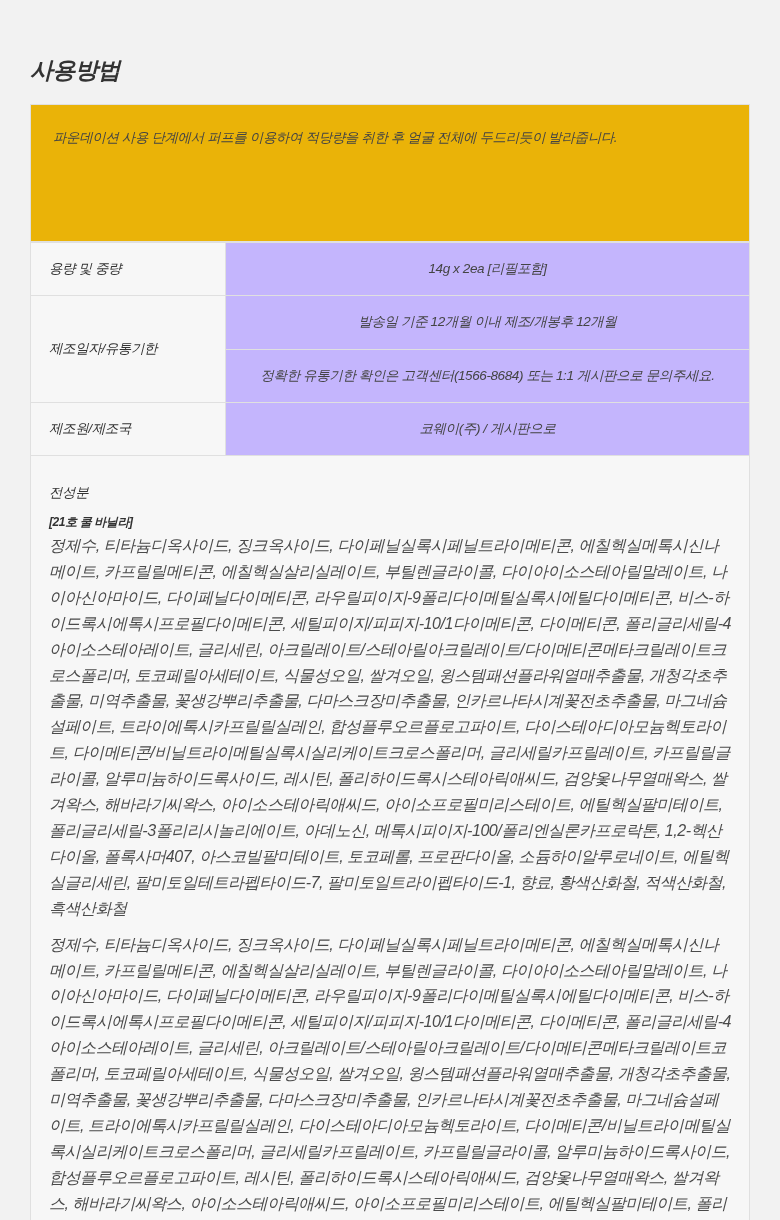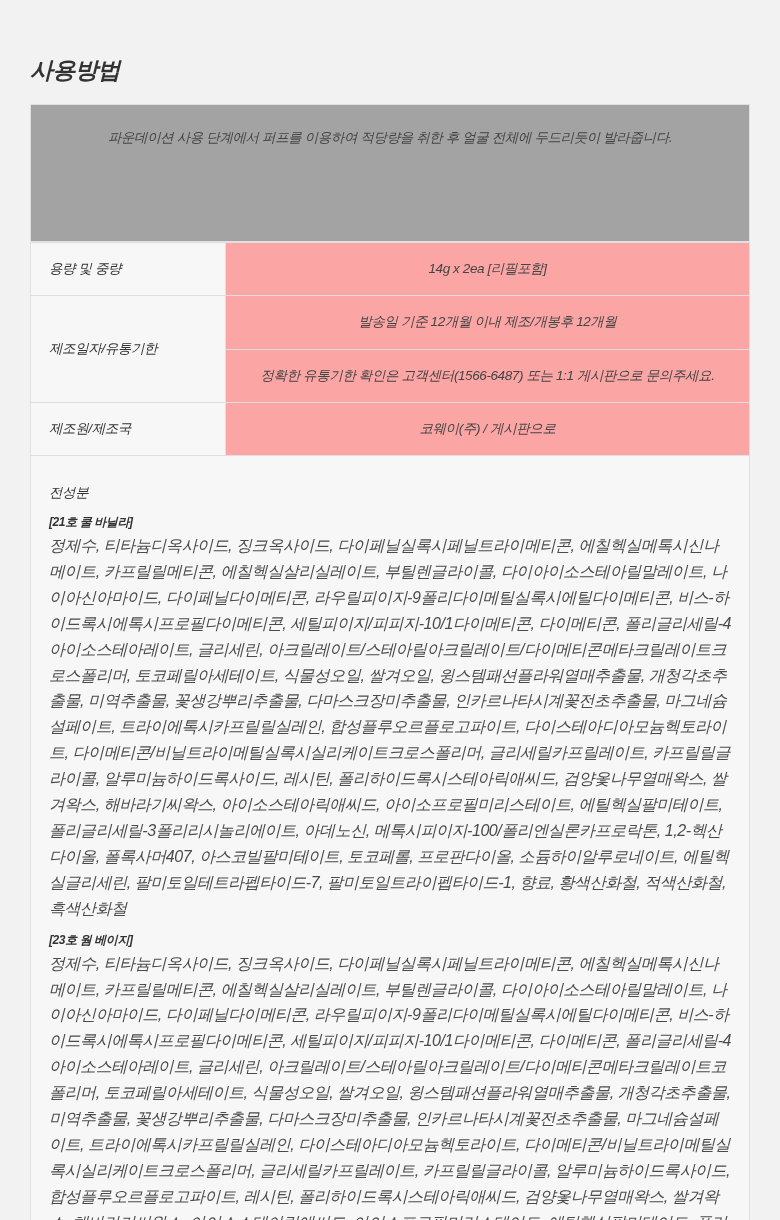--- a/index.html
+++ b/index.html
@@ -28,40 +28,39 @@
     font-size: 23px;
     font-weight: bold;
     color: #333;
     letter-spacing: -0.5px;
   }
   #usage-title {
     padding-top: 55px;
     padding-bottom: 18px;
   }
   .usage-box {
-    background: #a3a3a3;
+    background: #eab308;
     border: 1px solid #e0e0e0;
     height: 138px;
     box-sizing: border-box;
     padding: 22px 22px;
     font-size: 13.5px;
     line-height: 1.6;
     color: #444;
     letter-spacing: -0.4px;
-    text-align: center;
   }
   #detail-title {
     padding-top: 62px;
     padding-bottom: 18px;
   }
   table.spec {
     width: 100%;
     border-collapse: collapse;
     table-layout: fixed;
-    background: #fca5a5;
+    background: #c4b5fd;
   }
   table.spec th, table.spec td {
     border: 1px solid #e0e0e0;
     font-size: 13.5px;
     color: #444;
     letter-spacing: -0.4px;
     vertical-align: middle;
     text-align: left;
   }
   table.spec th {
@@ -145,36 +144,35 @@
     <tbody>
         <tr>
       <th rowspan="1">용량 및 중량</th>
       <td>14g x 2ea [리필포함]</td>
     </tr>
     <tr>
       <th rowspan="2">제조일자/유통기한</th>
       <td>발송일 기준 12개월 이내 제조/개봉후 12개월</td>
     </tr>
     <tr>
-      <td>정확한 유통기한 확인은 고객센터(1566-6487) 또는 1:1 게시판으로 문의주세요.</td>
+      <td>정확한 유통기한 확인은 고객센터(1566-8684) 또는 1:1 게시판으로 문의주세요.</td>
     </tr>
     <tr>
       <th>제조원/제조국</th>
       <td>코웨이(주) / 게시판으로</td>
     </tr>
   </tbody>
     </table>
 
   <div class="ingredients">
     <div class="ing-head">전성분</div>
 
     <div class="ing-group-title">[21호 쿨 바닐라]</div>
     <div class="ing-body">정제수, 티타늄디옥사이드, 징크옥사이드, 다이페닐실록시페닐트라이메티콘, 에칠헥실메톡시신나메이트, 카프릴릴메티콘, 에칠헥실살리실레이트, 부틸렌글라이콜, 다이아이소스테아릴말레이트, 나이아신아마이드, 다이페닐다이메티콘, 라우릴피이지-9폴리다이메틸실록시에틸다이메티콘, 비스-하이드록시에톡시프로필다이메티콘, 세틸피이지/피피지-10/1다이메티콘, 다이메티콘, 폴리글리세릴-4아이소스테아레이트, 글리세린, 아크릴레이트/스테아릴아크릴레이트/다이메티콘메타크릴레이트크로스폴리머, 토코페릴아세테이트, 식물성오일, 쌀겨오일, 윙스템패션플라워열매추출물, 개청각초추출물, 미역추출물, 꽃생강뿌리추출물, 다마스크장미추출물, 인카르나타시계꽃전초추출물, 마그네슘설페이트, 트라이에톡시카프릴릴실레인, 합성플루오르플로고파이트, 다이스테아디아모늄헥토라이트, 다이메티콘/비닐트라이메틸실록시실리케이트크로스폴리머, 글리세릴카프릴레이트, 카프릴릴글라이콜, 알루미늄하이드록사이드, 레시틴, 폴리하이드록시스테아릭애씨드, 검양옻나무열매왁스, 쌀겨왁스, 해바라기씨왁스, 아이소스테아릭애씨드, 아이소프로필미리스테이트, 에틸헥실팔미테이트, 폴리글리세릴-3폴리리시놀리에이트, 아데노신, 메톡시피이지-100/폴리엔실론카프로락톤, 1,2-헥산다이올, 폴록사머407, 아스코빌팔미테이트, 토코페롤, 프로판다이올, 소듐하이알루로네이트, 에틸헥실글리세린, 팔미토일테트라펩타이드-7, 팔미토일트라이펩타이드-1, 향료, 황색산화철, 적색산화철, 흑색산화철</div>
 
-    <div class="ing-group-title">[23호 웜 베이지]</div>
     <div class="ing-body last">정제수, 티타늄디옥사이드, 징크옥사이드, 다이페닐실록시페닐트라이메티콘, 에칠헥실메톡시신나메이트, 카프릴릴메티콘, 에칠헥실살리실레이트, 부틸렌글라이콜, 다이아이소스테아릴말레이트, 나이아신아마이드, 다이페닐다이메티콘, 라우릴피이지-9폴리다이메틸실록시에틸다이메티콘, 비스-하이드록시에톡시프로필다이메티콘, 세틸피이지/피피지-10/1다이메티콘, 다이메티콘, 폴리글리세릴-4아이소스테아레이트, 글리세린, 아크릴레이트/스테아릴아크릴레이트/다이메티콘메타크릴레이트코폴리머, 토코페릴아세테이트, 식물성오일, 쌀겨오일, 윙스템패션플라워열매추출물, 개청각초추출물, 미역추출물, 꽃생강뿌리추출물, 다마스크장미추출물, 인카르나타시계꽃전초추출물, 마그네슘설페이트, 트라이에톡시카프릴릴실레인, 다이스테아디아모늄헥토라이트, 다이메티콘/비닐트라이메틸실록시실리케이트크로스폴리머, 글리세릴카프릴레이트, 카프릴릴글라이콜, 알루미늄하이드록사이드, 합성플루오르플로고파이트, 레시틴, 폴리하이드록시스테아릭애씨드, 검양옻나무열매왁스, 쌀겨왁스, 해바라기씨왁스, 아이소스테아릭애씨드, 아이소프로필미리스테이트, 에틸헥실팔미테이트, 폴리글리세릴-3폴리리시놀리에이트, 아데노신, 메톡시피이지-100/폴리엔실론카프로락톤, 1,2-헥산다이올, 폴록사머407, 아스코빌팔미테이트, 토코페롤, 프로판다이올, 소듐하이알루로네이트, 에틸헥실글리세린, 팔미토일테트라펩타이드-7, 팔미토일트라이펩타이드-1, 향료, 황색산화철, 적색산화철, 흑색산화철</div>
   </div>
 
   <div class="footer">
     <span class="logo-mark">
       <svg width="28" height="28" viewBox="0 0 28 28" aria-hidden="true">
         <ellipse cx="14" cy="16" rx="4" ry="8" fill="#e0719a"></ellipse>
         <ellipse cx="8" cy="17" rx="3.4" ry="7" fill="#c75f8e" transform="rotate(-32 8 17)"></ellipse>
         <ellipse cx="20" cy="17" rx="3.4" ry="7" fill="#c75f8e" transform="rotate(32 20 17)"></ellipse>
         <ellipse cx="4" cy="20" rx="3" ry="5.5" fill="#8f6fb0" transform="rotate(-58 4 20)"></ellipse>

